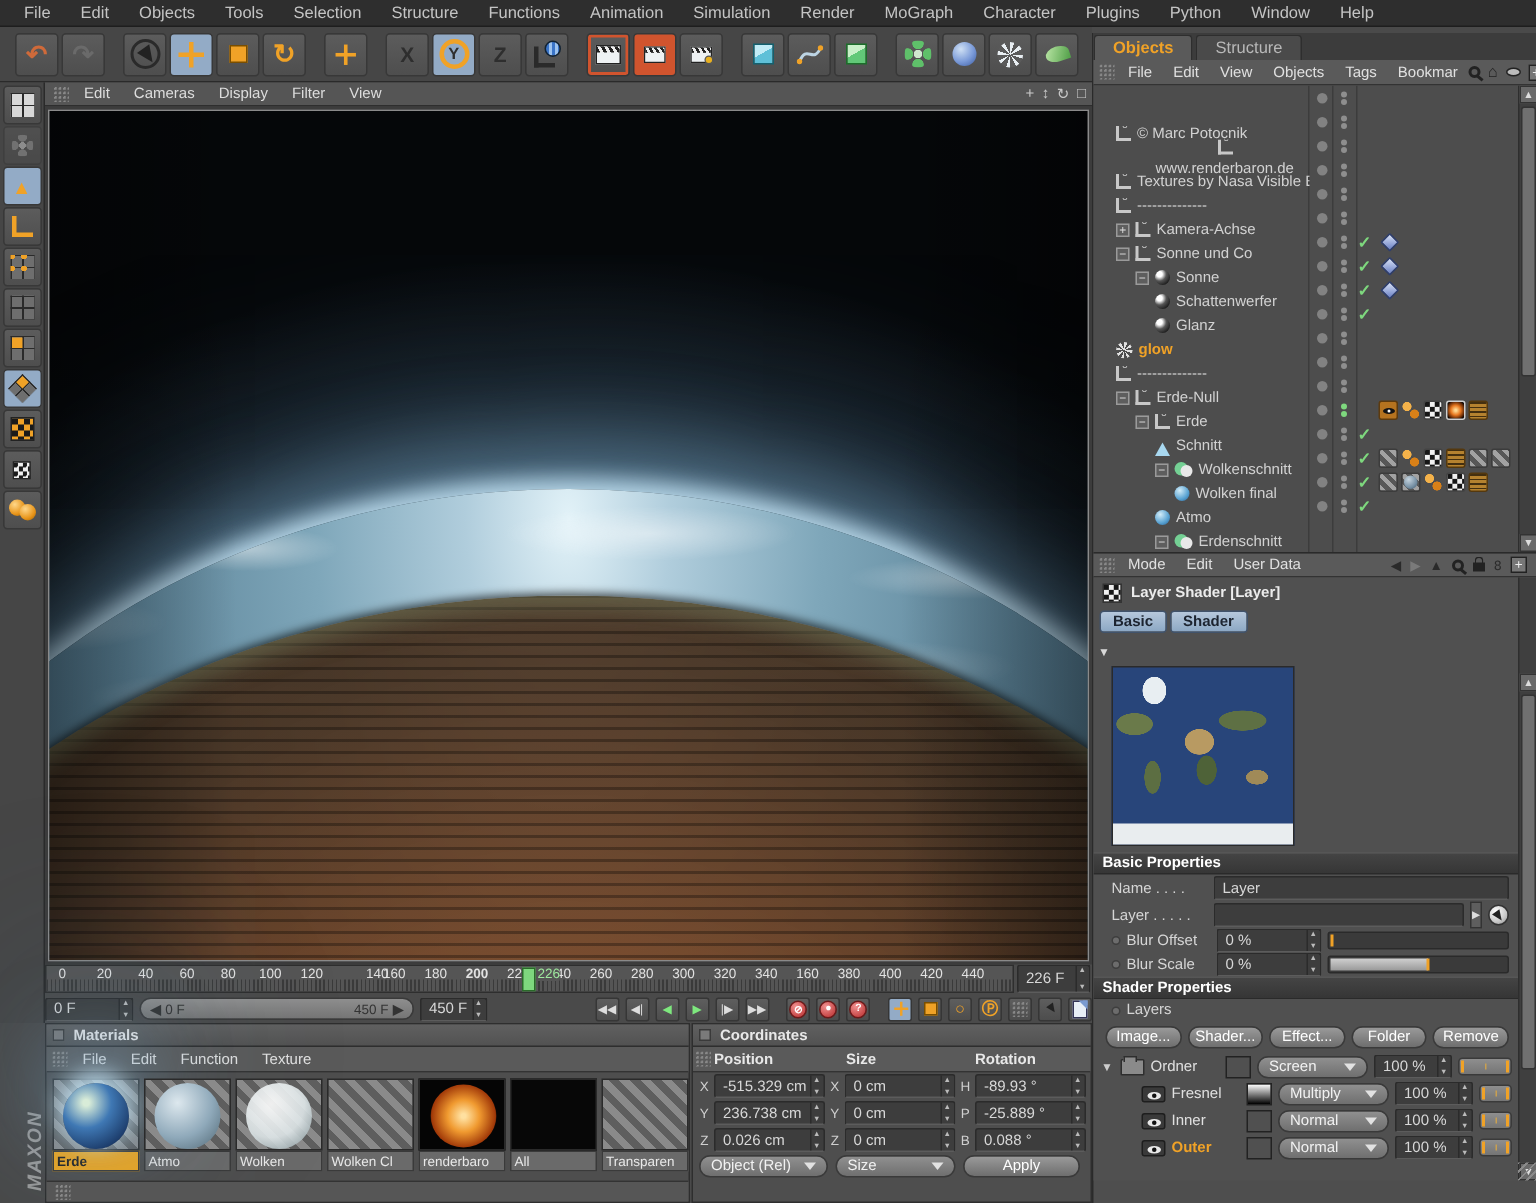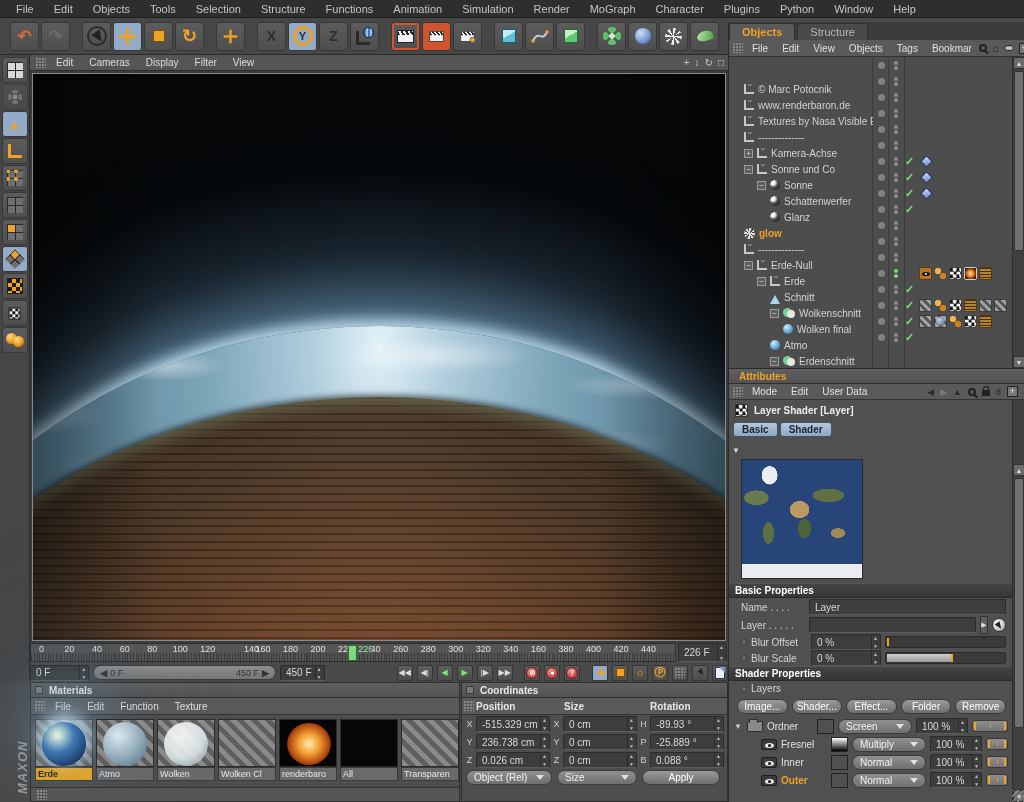--- a/index.html
+++ b/index.html
@@ -533,21 +533,21 @@
   <span class="tick-lbl" style="left: 10px;">0</span>
       <span class="tick-lbl" style="left: 37.55px;">20</span>
       <span class="tick-lbl" style="left: 65.1px;">40</span>
       <span class="tick-lbl" style="left: 92.65px;">60</span>
       <span class="tick-lbl" style="left: 120.2px;">80</span>
       <span class="tick-lbl" style="left: 147.75px;">100</span>
       <span class="tick-lbl" style="left: 175.3px;">120</span>
       <span class="tick-lbl" style="left: 219px;">140</span>
       <span class="tick-lbl" style="left: 230.4px;">160</span>
       <span class="tick-lbl" style="left: 257.95px;">180</span>
-      <span class="tick-lbl" style="left: 285.5px;">200</span>
+      <span class="tick-lbl" style="left: 285.5px; font-weight: bold;">200</span>
       <span class="tick-lbl" style="left: 313.05px;">220</span>
       <span class="tick-lbl" style="left: 340.6px;">240</span>
       <span class="tick-lbl" style="left: 368.15px;">260</span>
       <span class="tick-lbl" style="left: 395.7px;">280</span>
       <span class="tick-lbl" style="left: 423.25px;">300</span>
       <span class="tick-lbl" style="left: 450.8px;">320</span>
       <span class="tick-lbl" style="left: 478.35px;">340</span>
       <span class="tick-lbl" style="left: 505.9px;">160</span>
       <span class="tick-lbl" style="left: 533.45px;">380</span>
       <span class="tick-lbl" style="left: 561px;">400</span>
@@ -798,21 +798,21 @@
             </span>
             <span class="viscol">
               <span class="vd "></span>
               <span class="vd "></span>
             </span>
             <span class="tagzone">
               <span class="chk"></span>
             </span>
           </div>
           <div class="tree-row">
-            <span class="lblzone" style="padding-left: 15px;">
+            <span class="lblzone" style="padding-left: 31px; flex-direction: column;">
               <span class="ticon ic-null"></span>
               <span class="tlabel">www.renderbaron.de</span>
             </span>
             <span class="dotcol">
               <span class="dot-big"></span>
             </span>
             <span class="viscol">
               <span class="vd "></span>
               <span class="vd "></span>
             </span>
@@ -1103,24 +1103,20 @@
             </span>
           </div>
         </div>
       <div class="vscroll">
         <span class="sarr up">▲</span>
         <span class="sarr dn">▼</span>
         <span class="sthumb" style="top:14px; height:180px"></span>
       </div>
     </div>
 
-    <div id="attrtitle">
-      <span class="winbox"></span>
-      <span class="t">Attributes</span>
-    </div>
     <div id="attrmenu">
       <span class="handle-dots"></span>
       <span id="attrmenu-items" style="display:flex">
           <span class="mitem">Mode</span>
           <span class="mitem">Edit</span>
           <span class="mitem">User Data</span>
         </span>
       <span class="ricons">
         <span>◀</span>
         <span class="dim">▶</span>

